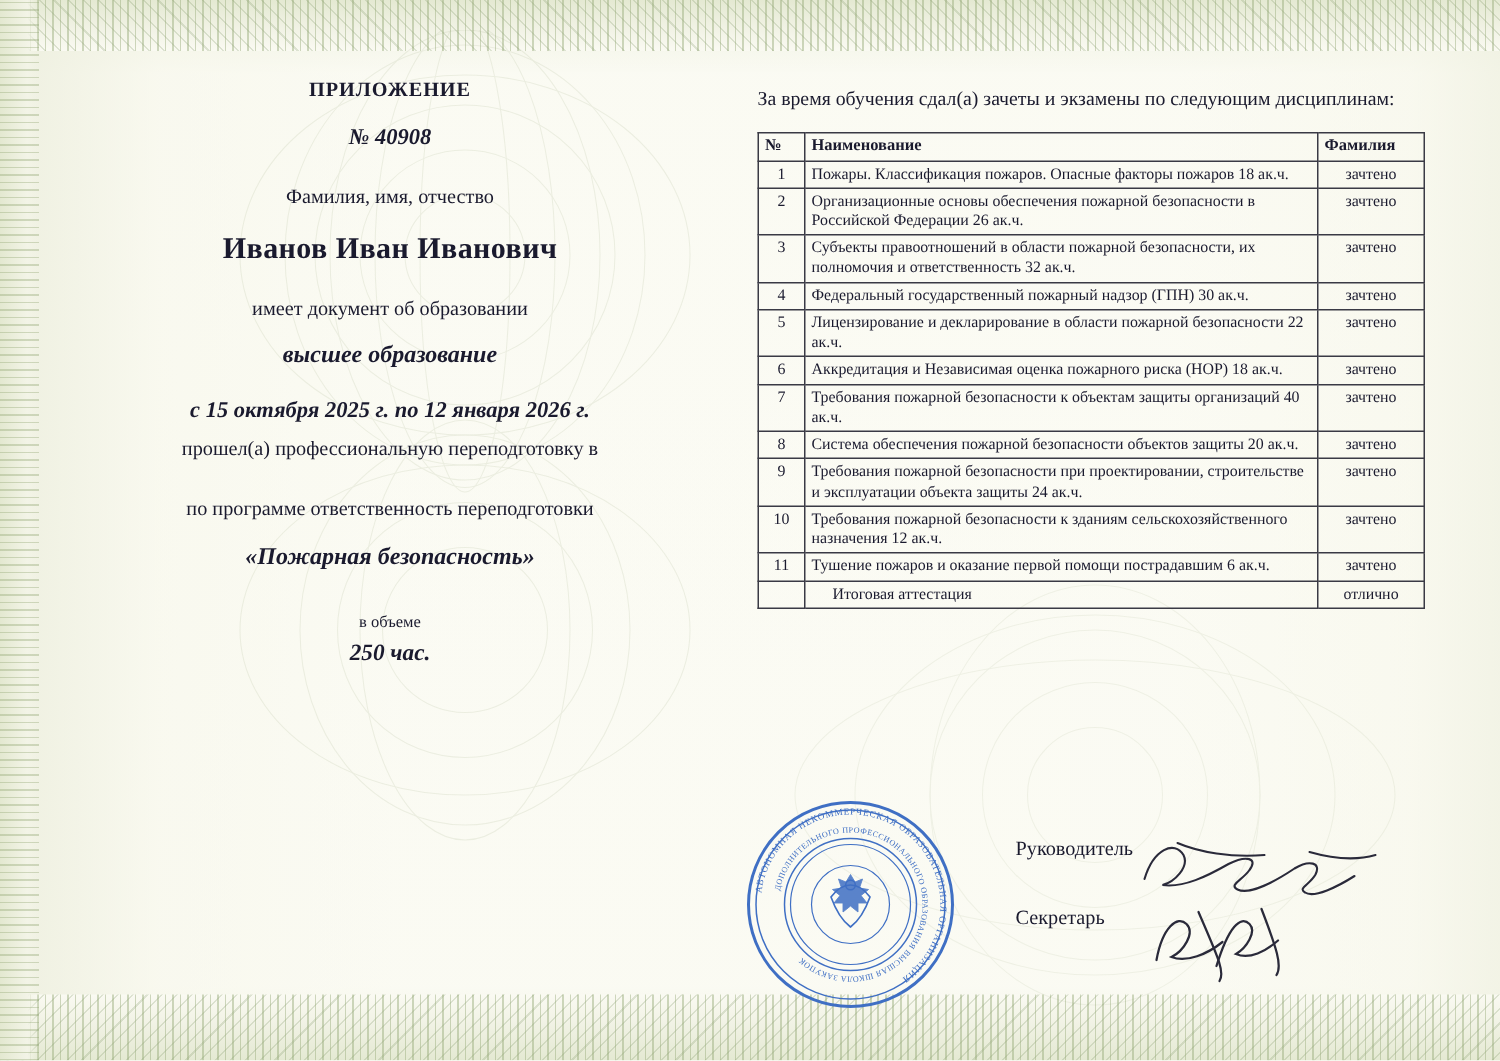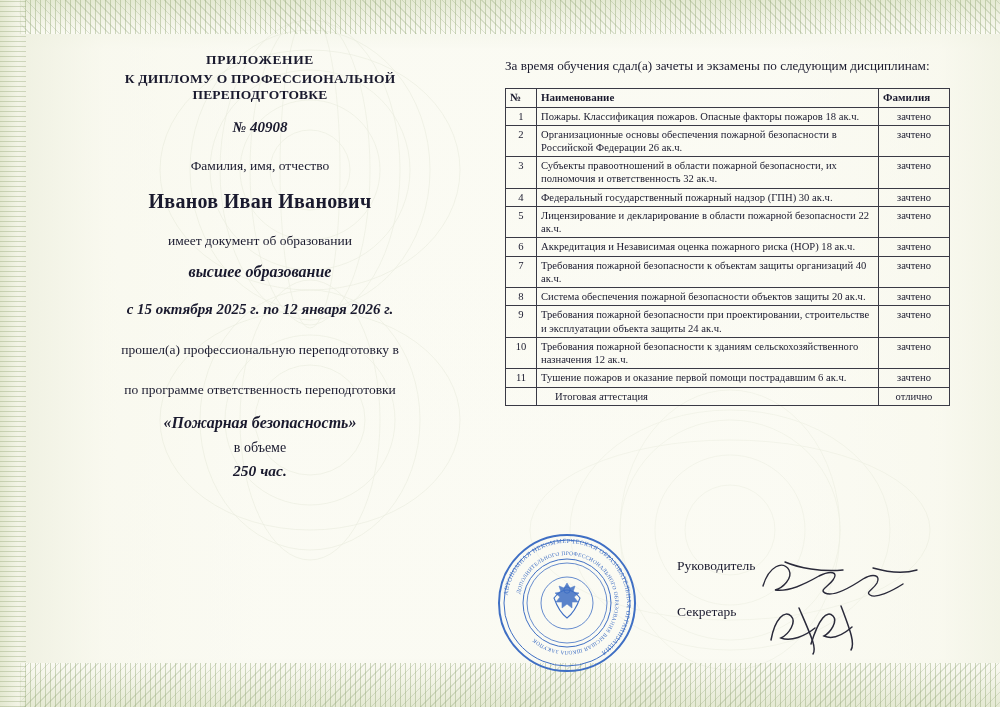--- a/index.html
+++ b/index.html
@@ -120,42 +120,42 @@
     font-weight: 700;
     font-style: italic;
   }
   .t-period {
     margin-top: 20px;
     font-size: 15px;
     font-weight: 700;
     font-style: italic;
   }
   .t-line {
-    margin-top: 24px;
+    margin-top: 8px;
     font-size: 13.5px;
   }
   .t-org {
     margin-top: 16px;
     font-size: 15.5px;
     font-weight: 700;
     font-style: italic;
   }
   .t-prog-label {
     margin-top: 24px;
     font-size: 13.5px;
   }
   .t-prog {
     margin-top: 16px;
     font-size: 16px;
     font-weight: 700;
     font-style: italic;
   }
   .t-vol-label {
-    margin-top: 8px;
-    font-size: 14px;
+    margin-top: 28px;
+    font-size: 11px;
   }
   .t-vol {
     margin-top: 6px;
     font-size: 15.5px;
     font-weight: 700;
     font-style: italic;
   }
 
   
   .right-col {
@@ -257,21 +257,20 @@
       <circle cx="210" cy="150" r="110"></circle>
       <circle cx="210" cy="150" r="75"></circle>
       <circle cx="210" cy="150" r="45"></circle>
     </g>
   </svg>
 
   <div class="content">
 
     <div class="left-col">
       <div class="t-head1">ПРИЛОЖЕНИЕ</div>
-      <div class="t-head2">К ДИПЛОМУ О ПРОФЕССИОНАЛЬНОЙ ПЕРЕПОДГОТОВКЕ</div>
       <div class="t-number">№ 40908</div>
       <div class="t-label">Фамилия, имя, отчество</div>
       <div class="t-name">Иванов Иван Иванович</div>
       <div class="t-sub">имеет документ об образовании</div>
       <div class="t-bold-it">высшее образование</div>
       <div class="t-period">с 15 октября 2025 г. по 12 января 2026 г.</div>
       <div class="t-line">прошел(а) профессиональную переподготовку в</div>
       <div class="t-prog-label">по программе ответственность переподготовки</div>
       <div class="t-prog">«Пожарная безопасность»</div>
       <div class="t-vol-label">в объеме</div>

